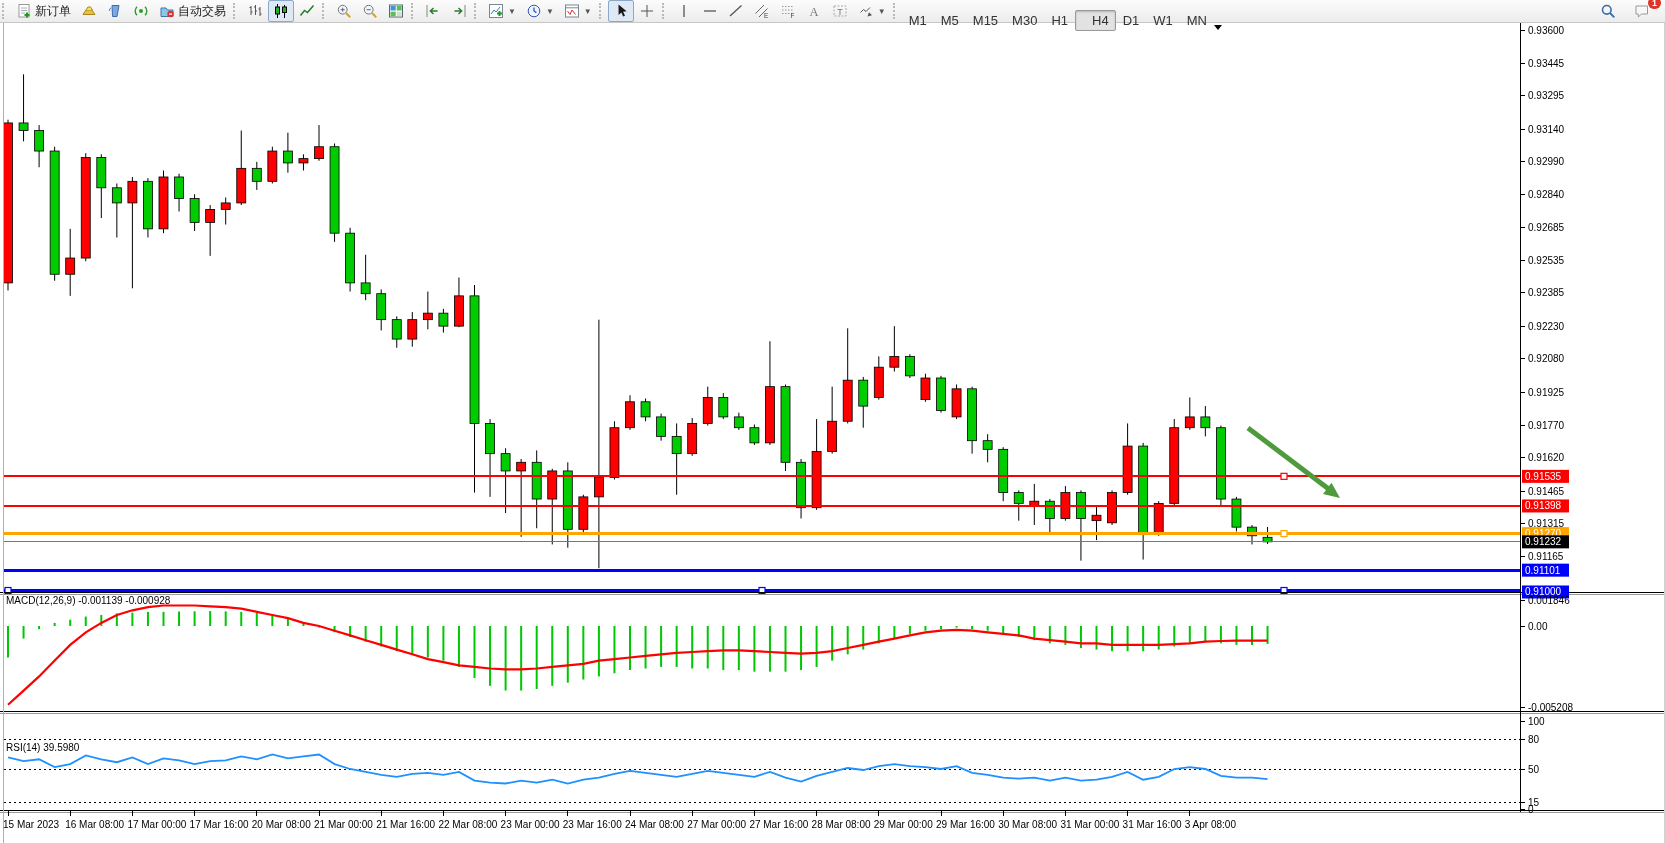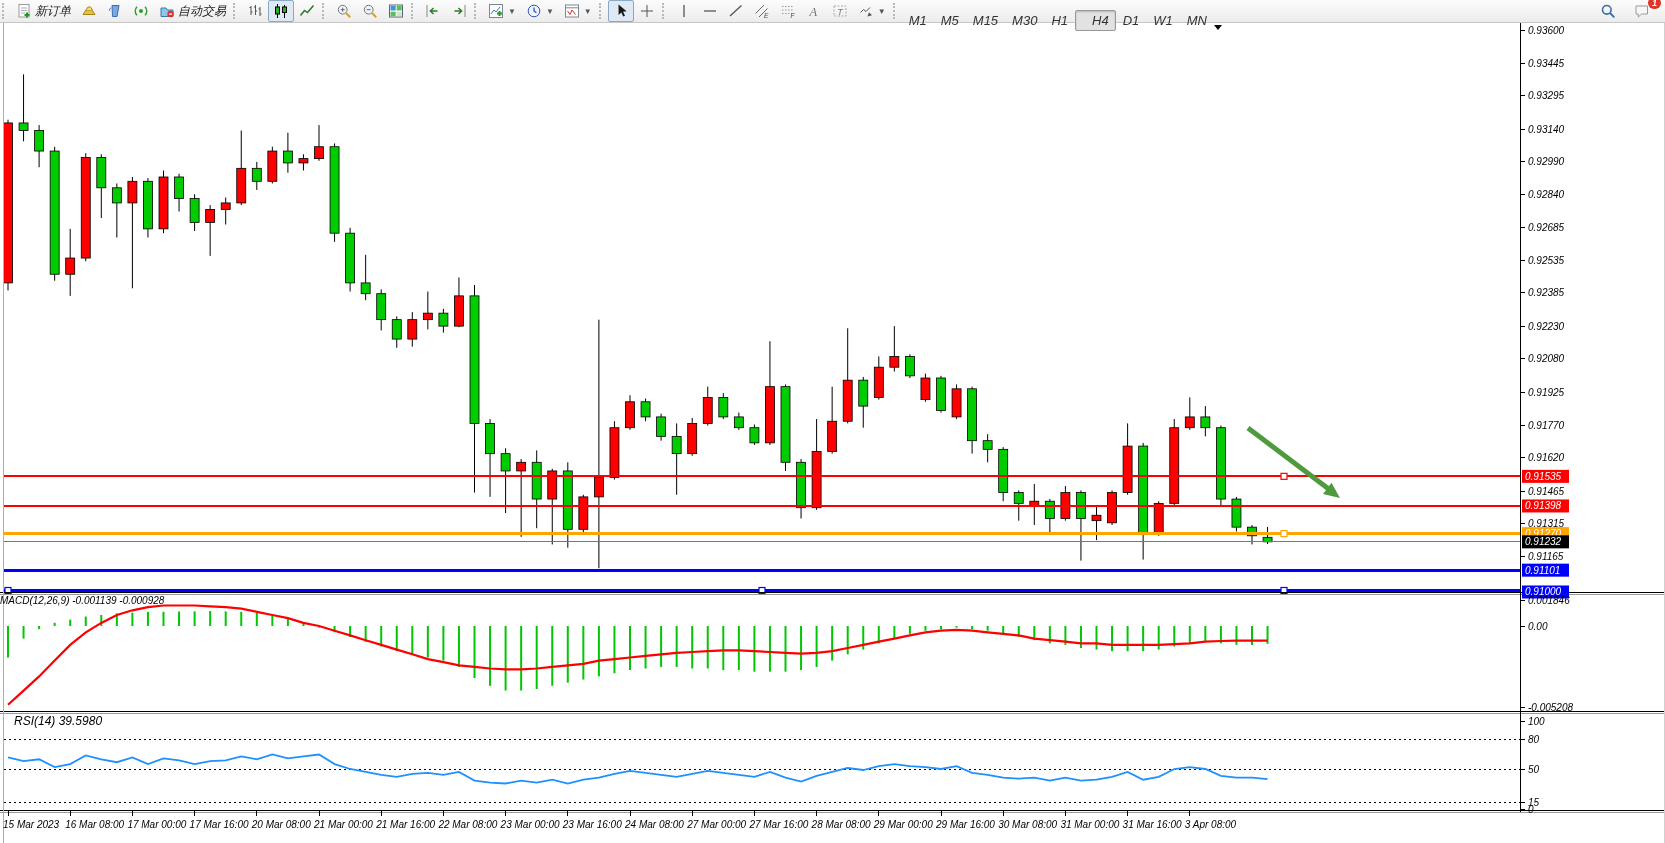--- a/index.html
+++ b/index.html
@@ -1,36 +1,36 @@
 <!DOCTYPE html>
 <html><head>
 <meta charset="utf-8">
 <style>
   html,body{margin:0;padding:0;background:#fff;font-family:"Liberation Sans",sans-serif;}
-  .app{position:relative;width:1665px;height:843px;overflow:hidden;background:#3b82f6;font-style:italic;}
+  .app{position:relative;width:1665px;height:843px;overflow:hidden;background:#3b82f6;}
   .toolbar{position:absolute;left:0;top:0;width:1665px;height:22px;background:linear-gradient(#fcfcfc,#ececec);
     border-bottom:1px solid #c6c6c6;display:flex;align-items:center;z-index:30;font-size:12px;color:#222;}
   .tb-grip{width:5px;height:16px;margin:0 2px;border-left:2px dotted #b9b9b9;}
   .tb-btn{display:flex;align-items:center;gap:3px;padding:1px 4px;height:18px;border:1px solid transparent;
     border-radius:2px;cursor:default;white-space:nowrap;}
   .tb-btn.active{background:#dfe9f5;border-color:#8aa8c8;}
   .tb-btn svg{display:block;}
   .tb-dd{font-size:8px;color:#555;margin-left:1px;}
   .tf-btn{padding:2px 6px;font-size:13px;color:#333;border:1px solid transparent;border-radius:2px;margin-top:18px;}
   .tf-btn.active{background:#e2e2e2;border-color:#999;box-shadow:inset 0 1px 2px rgba(0,0,0,.2);padding-left:16px;}
   .tb-right{margin-left:auto;display:flex;align-items:center;gap:8px;padding-right:10px;}
   .badge{position:absolute;top:-4px;right:-7px;background:#e03428;color:#fff;border-radius:8px;
     font-size:9px;font-weight:bold;padding:1px 4px;line-height:10px;}
   .chat-wrap{position:relative;}
   #chart-svg{position:absolute;left:0;top:0;z-index:10;}
   .overlay-label{position:absolute;z-index:20;font-size:11px;color:#000;pointer-events:none;white-space:pre;}
   .title-label{left:8px;top:27px;}
   .title-label .tri{font-size:8px;color:#222;margin-right:4px;pointer-events:auto;}
-  .macd-label{left:0;top:595px;font-size:10px;}
-  .rsi-label{left:6px;top:714px;font-size:12px;margin-left:8px;}
+  .macd-label{left:6px;top:595px;font-size:10px;}
+  .rsi-label{left:6px;top:742px;font-size:10px;}
 </style>
 </head>
 <body>
 
 <div class="app">
   <div class="toolbar" id="toolbar">
       <div class="tb-grip"></div>
       <div class="tb-btn">
         <svg width="16" height="16" viewBox="0 0 16 16">
           <rect x="3" y="1.5" width="10" height="12.5" fill="#fff" stroke="#999"></rect>

